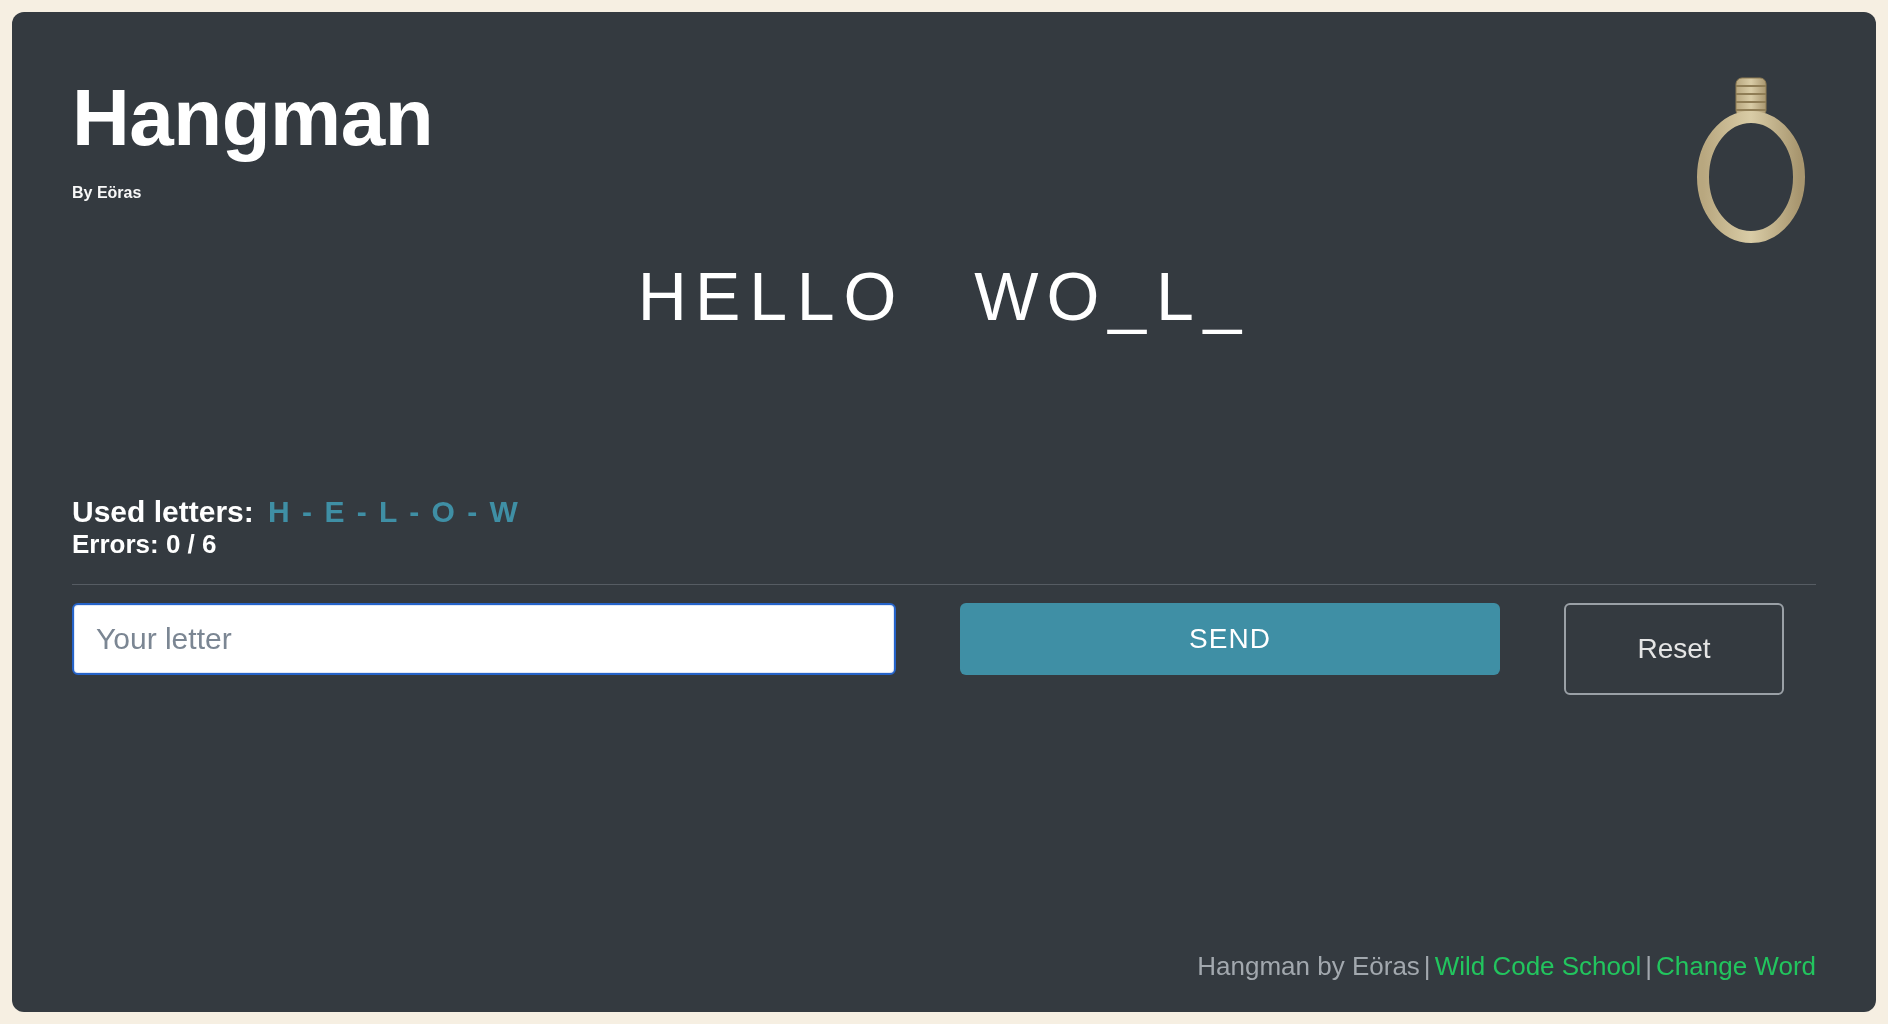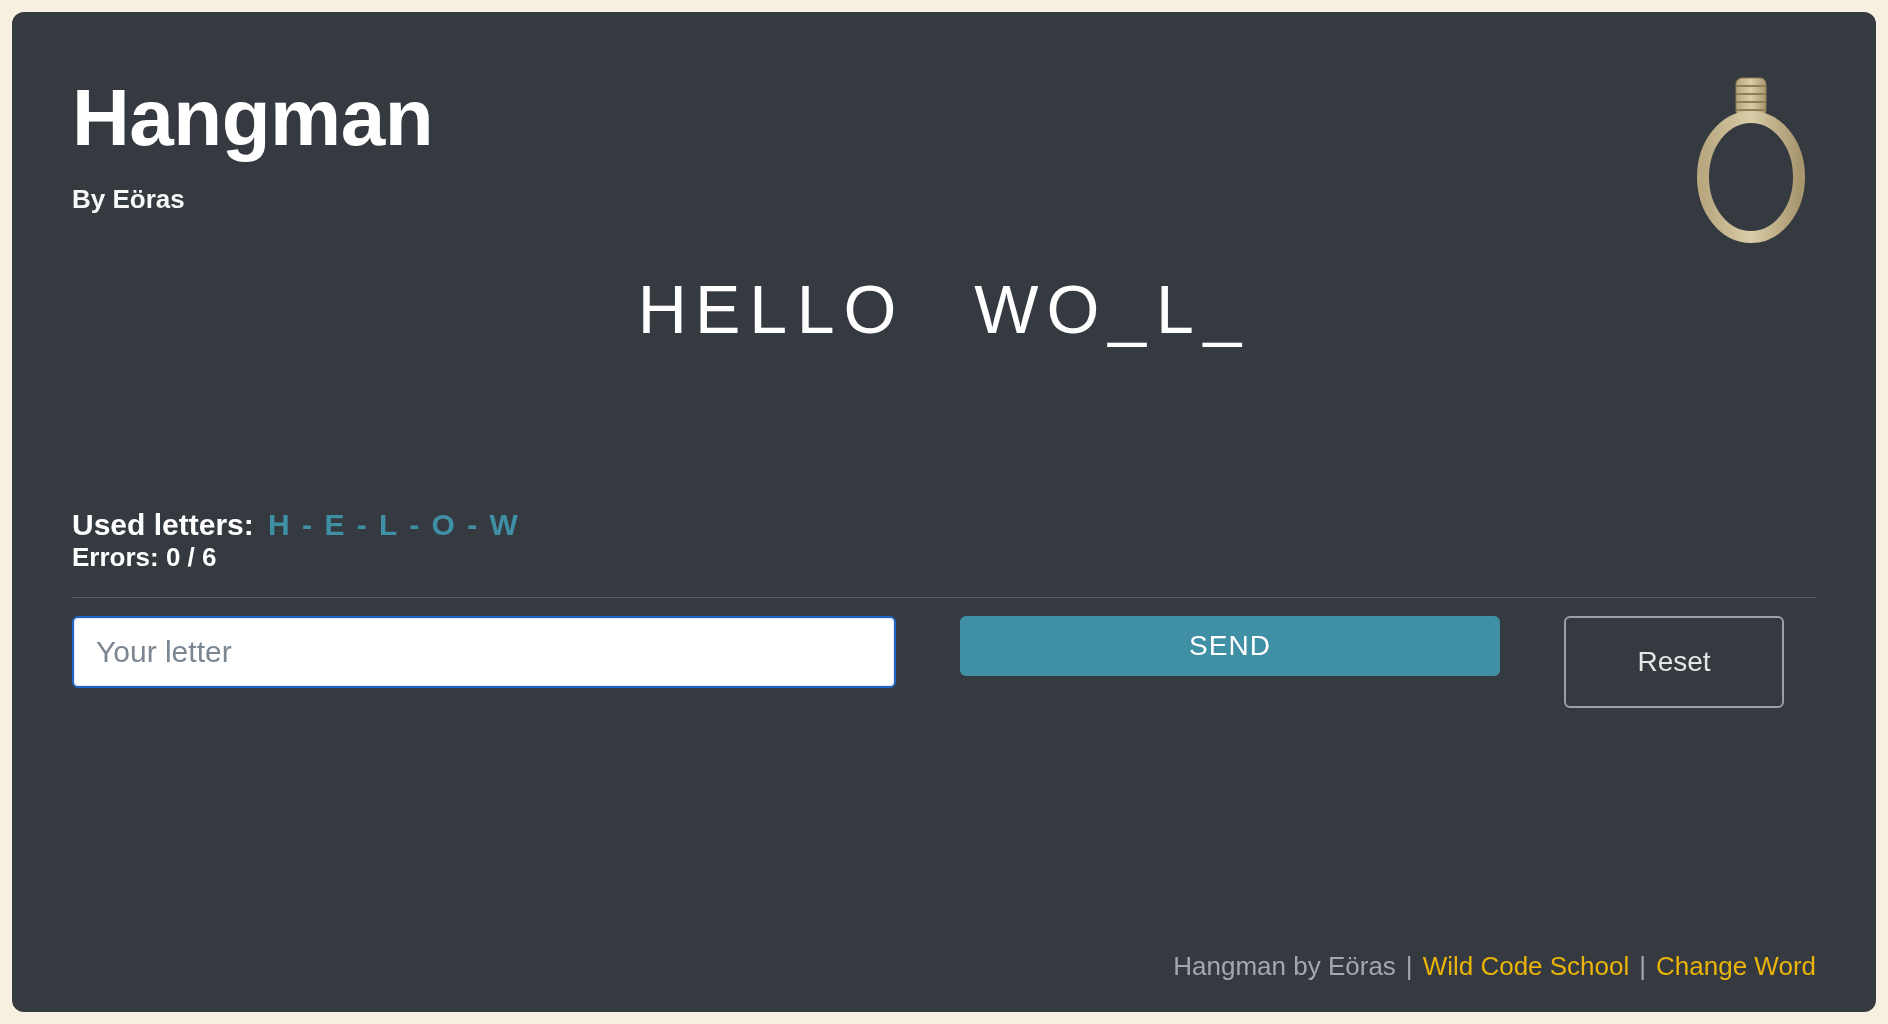--- a/index.html
+++ b/index.html
@@ -29,21 +29,21 @@
     height: 240px;
     pointer-events: none;
   }
   .title {
     font-size: 80px;
     font-weight: 700;
     letter-spacing: -0.5px;
   }
   .byline {
     margin-top: 20px;
-    font-size: 26px;
+    font-size: 16px;
     font-weight: 600;
     color: #f8f8f8;
   }
   .word-row {
     margin-top: 55px;
     text-align: center;
     font-size: 68px;
     font-weight: 500;
     letter-spacing: 8px;
     display: flex;
@@ -101,21 +101,21 @@
     background: #ffffff;
     border: 2px solid #2563c9;
     border-radius: 6px;
     padding: 0 22px;
     outline: none;
     box-shadow: inset 0 0 0 1px rgba(37,99,201,0.15);
   }
   .letter-input::placeholder { color: #7b8693; }
   .send-btn {
     flex: 0 0 540px;
-    height: 60px;
+    height: 72px;
     background: #3f8fa5;
     color: #ffffff;
     border: none;
     border-radius: 6px;
     font-size: 28px;
     font-weight: 500;
     letter-spacing: 1px;
     cursor: pointer;
   }
   .reset-btn {
@@ -129,24 +129,24 @@
     cursor: pointer;
   }
 
   .footer {
     position: absolute;
     bottom: 30px;
     right: 60px;
     color: #a2a8ae;
     font-size: 26px;
     display: flex;
-    gap: 10px;
+    gap: 4px;
     align-items: baseline;
   }
-  .footer a { color: #eab308; text-decoration: none; cursor: pointer; }
+  .footer a { color: #22c55e; text-decoration: none; cursor: pointer; }
   .footer .sep { color: #a2a8ae; }
 </style>
 </head>
 <body>
 
 <div class="card">
 
   <svg class="noose" viewBox="0 0 130 240" xmlns="http://www.w3.org/2000/svg">
     <defs>
       <linearGradient id="rope" x1="0" y1="0" x2="1" y2="0">

